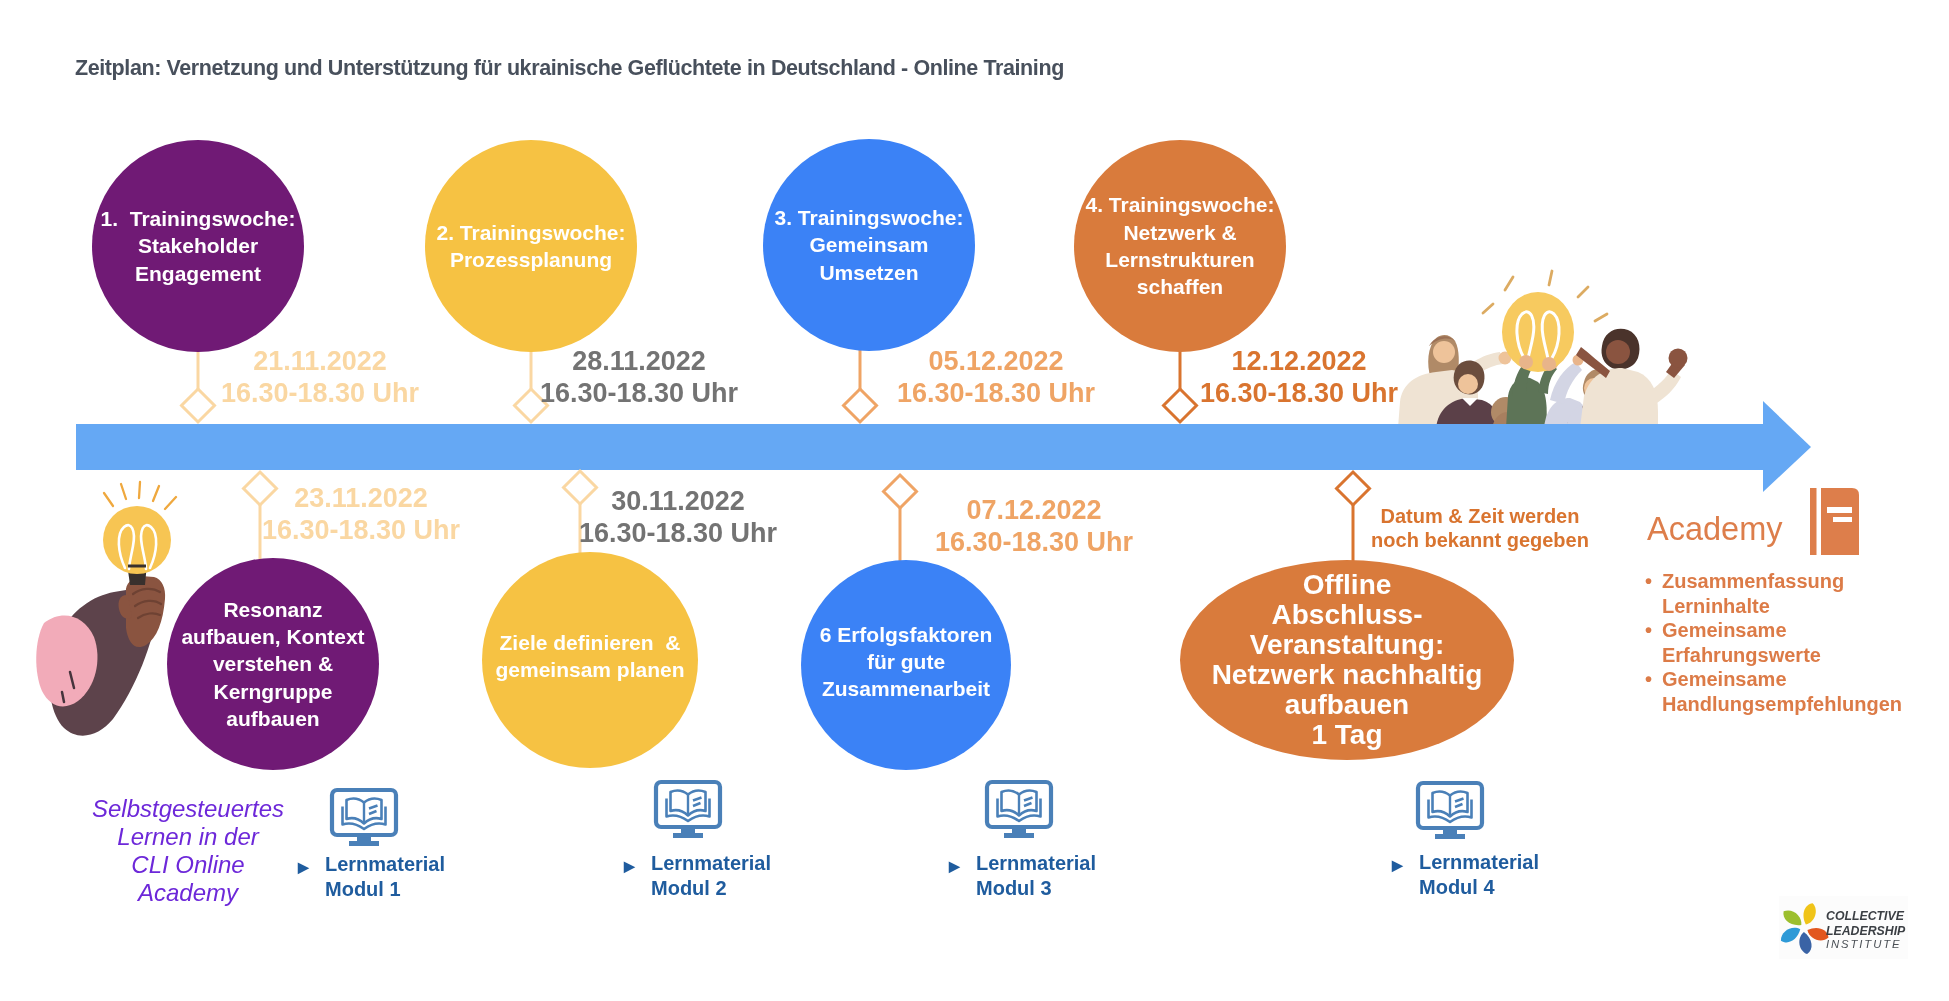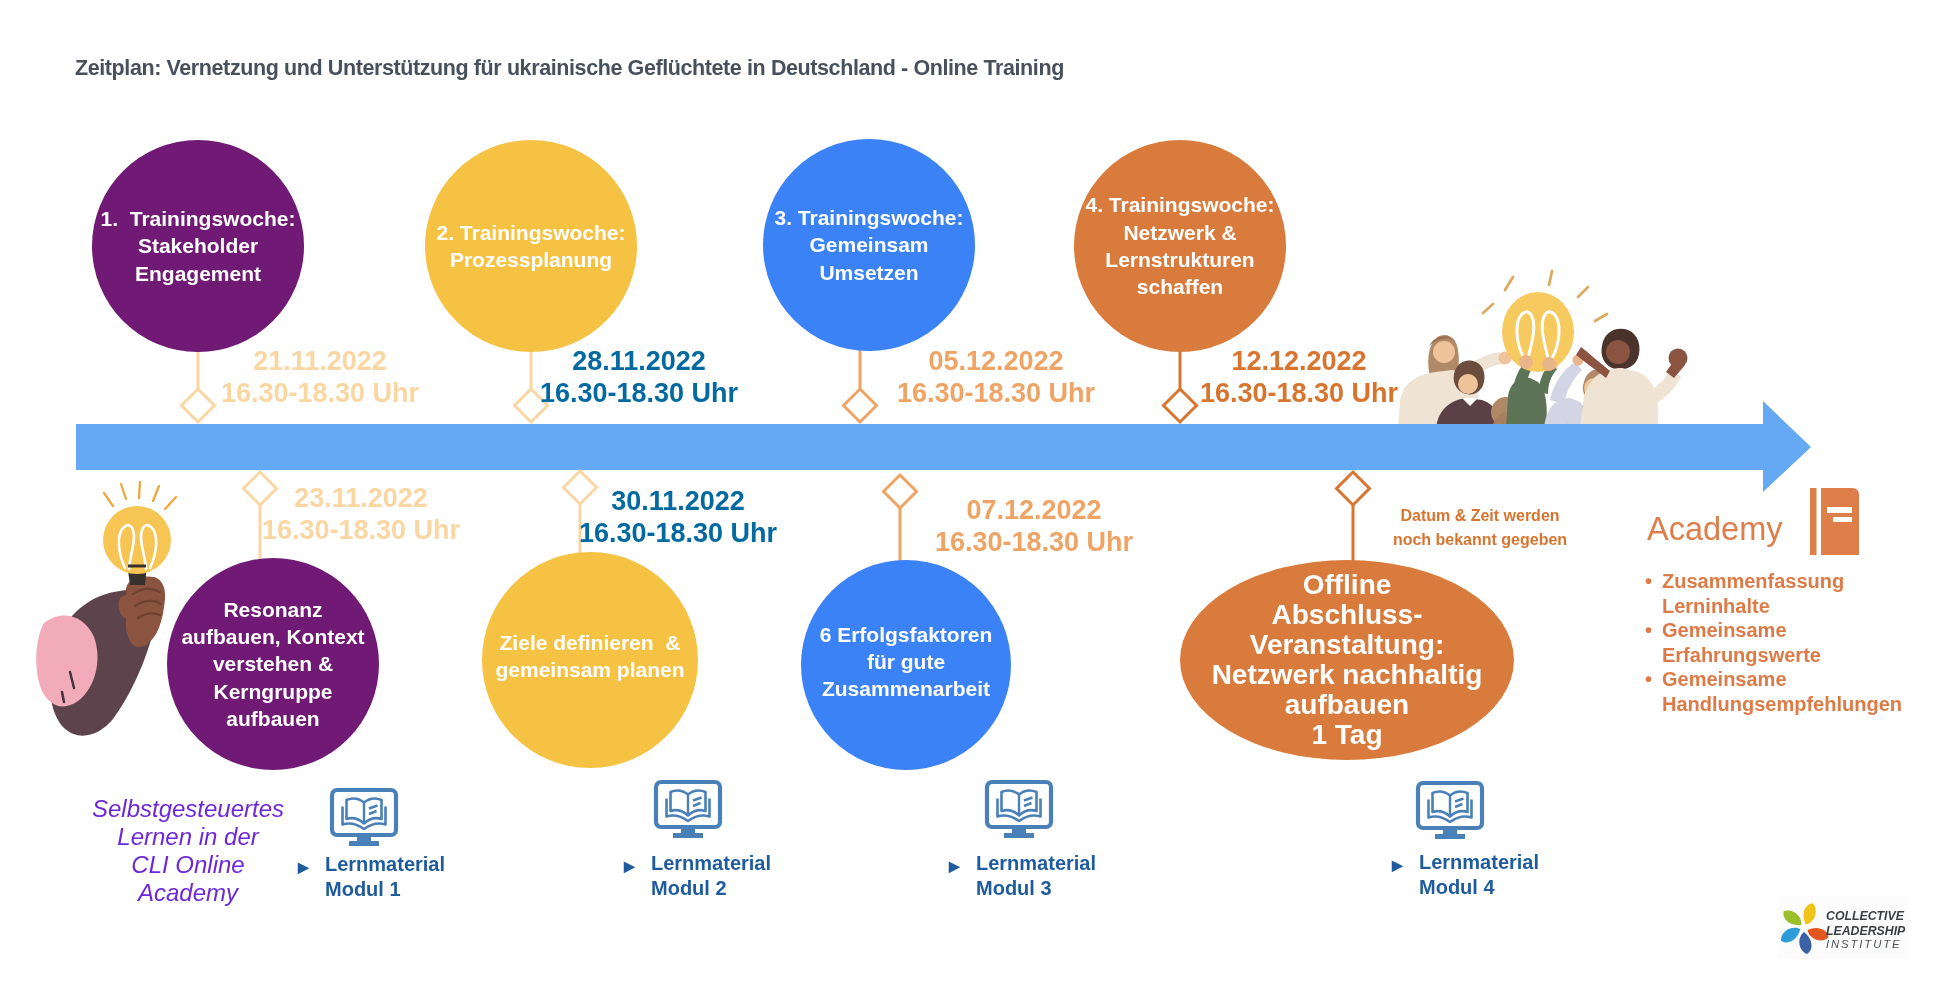--- a/index.html
+++ b/index.html
@@ -8,33 +8,33 @@
 .ttl{position:absolute;left:75px;top:56px;font-size:21.5px;font-weight:bold;color:#48505c;letter-spacing:-0.4px;}
 .circ{position:absolute;border-radius:50%;display:flex;align-items:center;justify-content:center;
   text-align:center;color:#fff;font-weight:bold;font-size:21px;line-height:27.3px;}
 .c-peach{background:#701a75;}
 .c-yellow{background:#f6c243;}
 .c-lor{background:#3b82f6;}
 .c-dor{background:#d97b3c;}
 .date{position:absolute;transform:translateX(-50%);text-align:center;font-weight:bold;
   font-size:27px;line-height:32px;white-space:nowrap;}
 .t-peach{color:#fad7a2;}
-.t-yellow{color:#0369a1;}
+.t-yellow{color:#737373;}
 .t-lor{color:#efa465;margin-left:17px;}
 .t-dor{color:#d9742f;}
 .lern{position:absolute;font-weight:bold;font-size:20px;line-height:25px;color:#1f5c9e;white-space:nowrap;}
 .lern .bul{position:absolute;left:-27px;top:3px;font-size:14px;}
 .selbst{position:absolute;left:188px;top:795px;transform:translateX(-50%);text-align:center;
   font-style:italic;font-size:24px;line-height:28px;color:#6d28d9;white-space:nowrap;}
 .hand{position:absolute;left:1647px;top:511px;font-size:32.5px;color:#dd7e4b;}
 .hblist{position:absolute;left:1645px;top:569px;font-size:20px;font-weight:bold;color:#dc7b47;line-height:24.6px;}
 .hblist .li{position:relative;padding-left:17px;}
 .hblist .li::before{content:"\2022";position:absolute;left:0;top:0;}
 .note{position:absolute;transform:translateX(-50%);text-align:center;font-weight:bold;
-  font-size:16px;line-height:24px;color:#d9742f;white-space:nowrap;}
+  font-size:20px;line-height:24px;color:#d9742f;white-space:nowrap;}
 svg{position:absolute;left:0;top:0;}
 </style>
 </head>
 <body>
 <div id="page">
 <svg id="gfx" width="1949" height="1001" viewBox="0 0 1949 1001" fill="none">
 <defs>
 <g id="monitor">
   <rect x="2" y="2" width="64" height="45" rx="5" fill="#fff" stroke="#4a80b8" stroke-width="4.2"></rect>
   <rect x="27" y="47" width="14" height="8" fill="#4a80b8"></rect>

